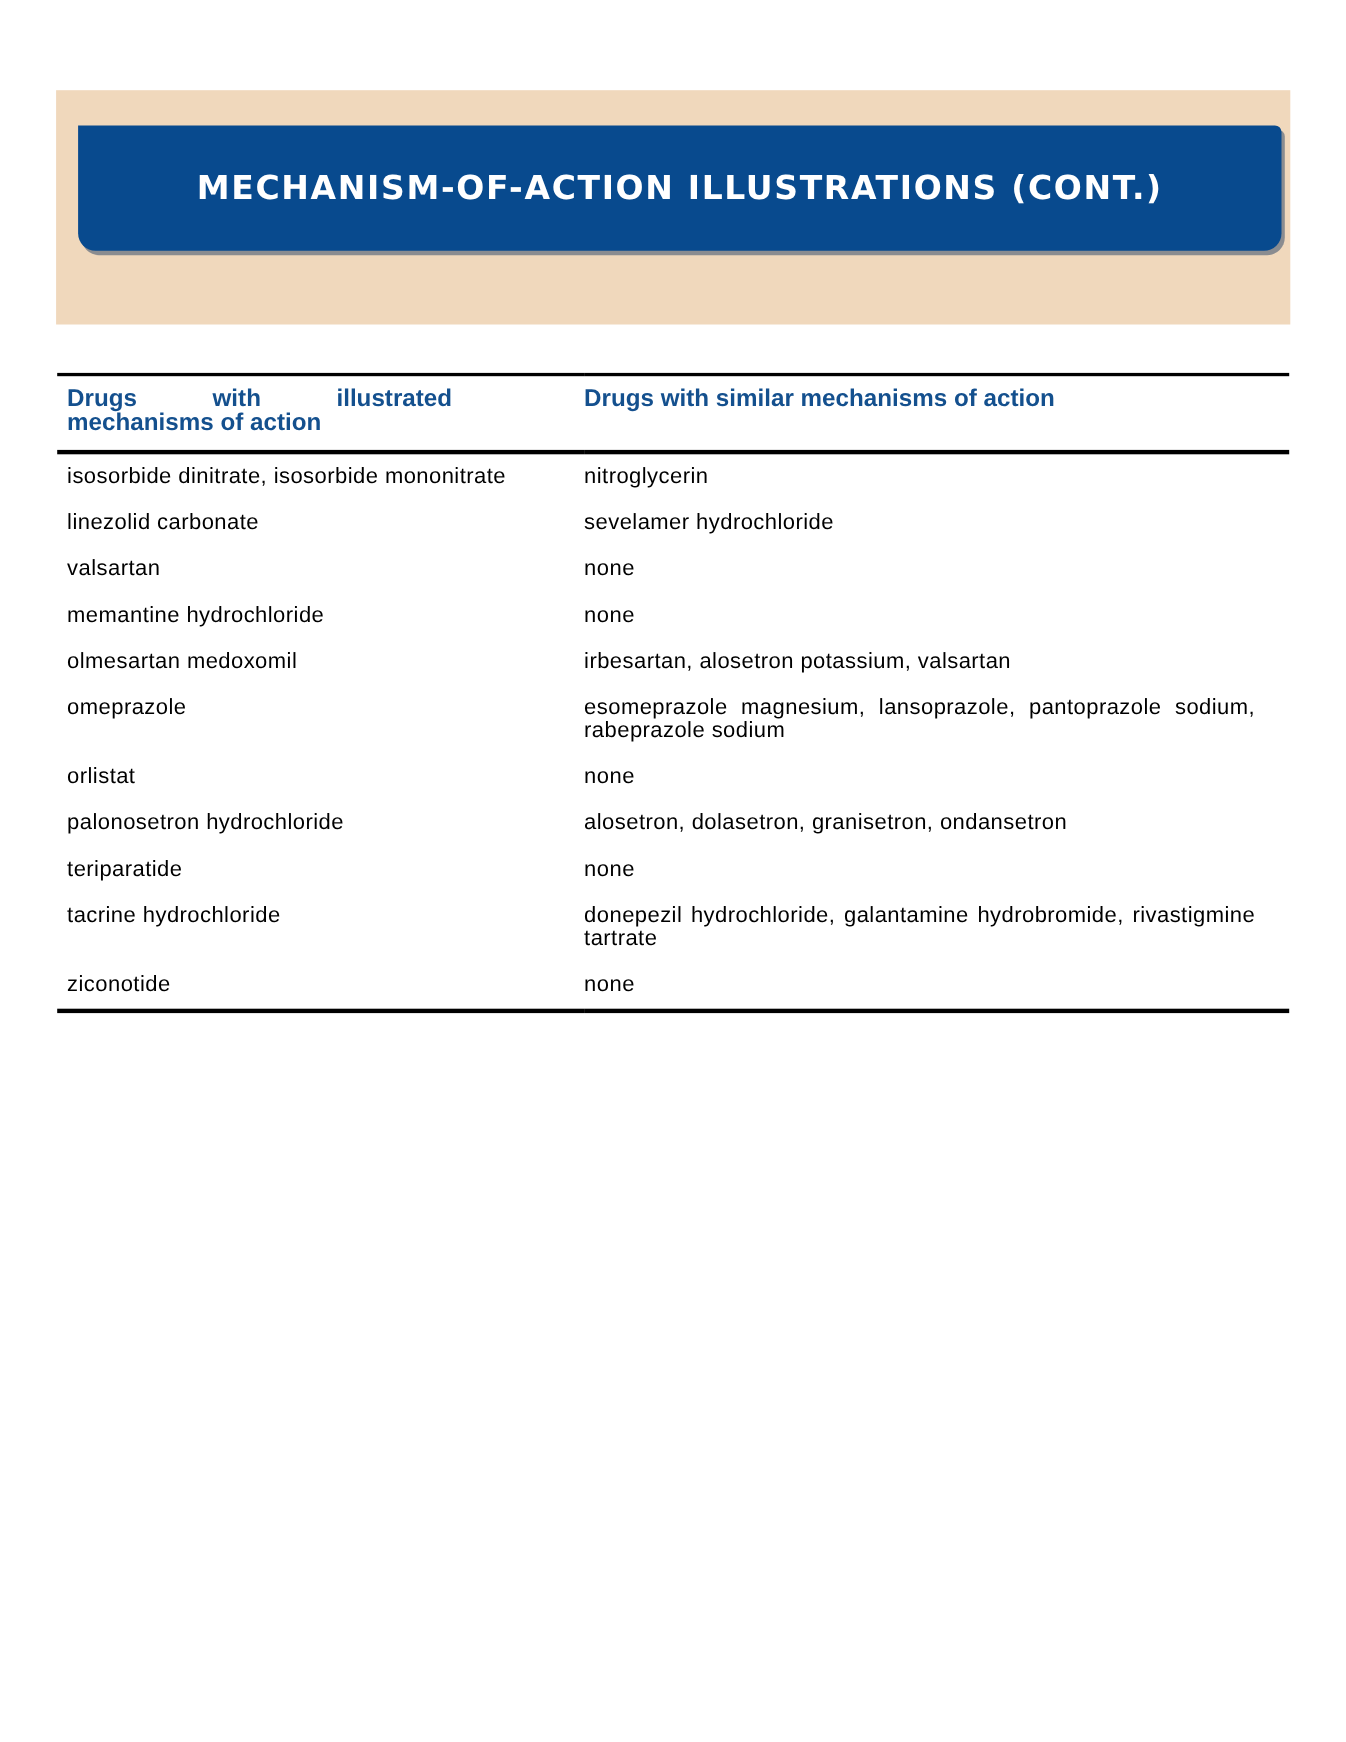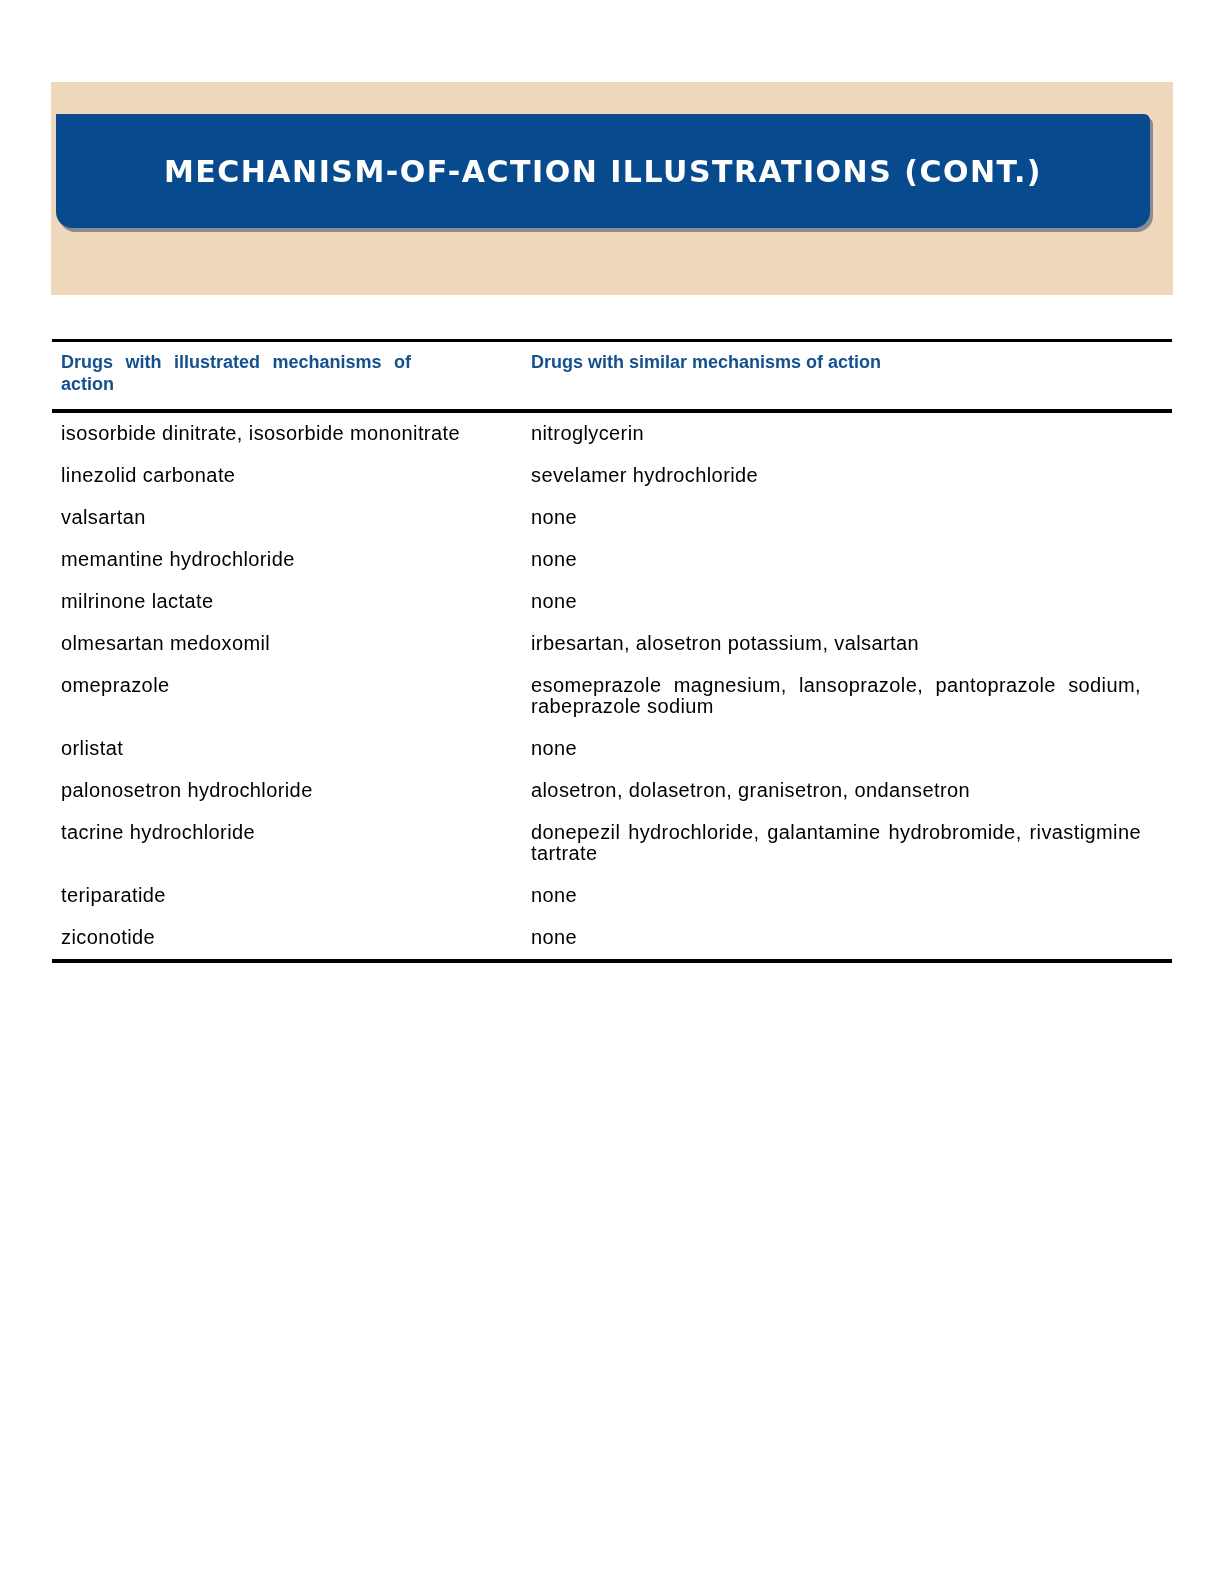--- a/index.html
+++ b/index.html
@@ -18,21 +18,21 @@
     font-family:"Liberation Sans", sans-serif;
     position:relative;
     overflow:hidden;
   }
   .band{
     position:absolute;left:51px;top:82px;
     width:1122px;height:213px;
     background:var(--band-bg);
   }
   .banner{
-    position:absolute;left:5px;top:32px;
+    position:absolute;left:20px;top:32px;
     width:1094px;height:114px;
     background:var(--banner-bg);
     border-radius:0 6px 16px 16px;
     box-shadow:3px 4px 0 rgba(13,48,92,0.45);
     display:flex;align-items:center;justify-content:center;
   }
   .banner-title{
     color:var(--banner-text);
     font-family:"DejaVu Sans", sans-serif;
     font-weight:bold;
@@ -42,21 +42,21 @@
   }
   table.drug-table{
     position:absolute;left:52px;top:339px;
     width:1120px;
     border-collapse:collapse;
     table-layout:fixed;
   }
   col.c1{width:479px;}
   thead th{
     color:var(--header-text);
-    font-size:18px;
+    font-size:22px;
     font-weight:bold;
     line-height:22px;
     text-align:left;
     vertical-align:top;
     border-top:3px solid var(--rule);
     border-bottom:4px solid var(--rule);
     padding:9px 0 14px 0;
   }
   thead th.c1{
     padding-left:9px;
@@ -117,24 +117,20 @@
   <tr>
     <td class="c1">valsartan</td>
     <td class="c2">none</td>
   </tr>
 
   <tr>
     <td class="c1">memantine hydrochloride</td>
     <td class="c2">none</td>
   </tr>
 
-  <tr>
-    <td class="c1">milrinone lactate</td>
-    <td class="c2">none</td>
-  </tr>
 
 
   <tr>
     <td class="c1">olmesartan medoxomil</td>
     <td class="c2">irbesartan, alosetron potassium, valsartan</td>
   </tr>
 
   <tr>
     <td class="c1">omeprazole</td>
     <td class="c2">esomeprazole magnesium, lansoprazole, pantoprazole sodium, rabeprazole sodium</td>
@@ -145,27 +141,27 @@
     <td class="c2">none</td>
   </tr>
 
   <tr>
     <td class="c1">palonosetron hydrochloride</td>
     <td class="c2">alosetron, dolasetron, granisetron, ondansetron</td>
   </tr>
 
 
   <tr>
-    <td class="c1">tacrine hydrochloride</td>
-    <td class="c2">donepezil hydrochloride, galantamine hydrobromide, rivastigmine tartrate</td>
+    <td class="c1">teriparatide</td>
+    <td class="c2">none</td>
   </tr>
 
   <tr>
-    <td class="c1">teriparatide</td>
-    <td class="c2">none</td>
+    <td class="c1">tacrine hydrochloride</td>
+    <td class="c2">donepezil hydrochloride, galantamine hydrobromide, rivastigmine tartrate</td>
   </tr>
 
   <tr>
     <td class="c1">ziconotide</td>
     <td class="c2">none</td>
   </tr>
 </tbody>
 </table>
 
 </body></html>

